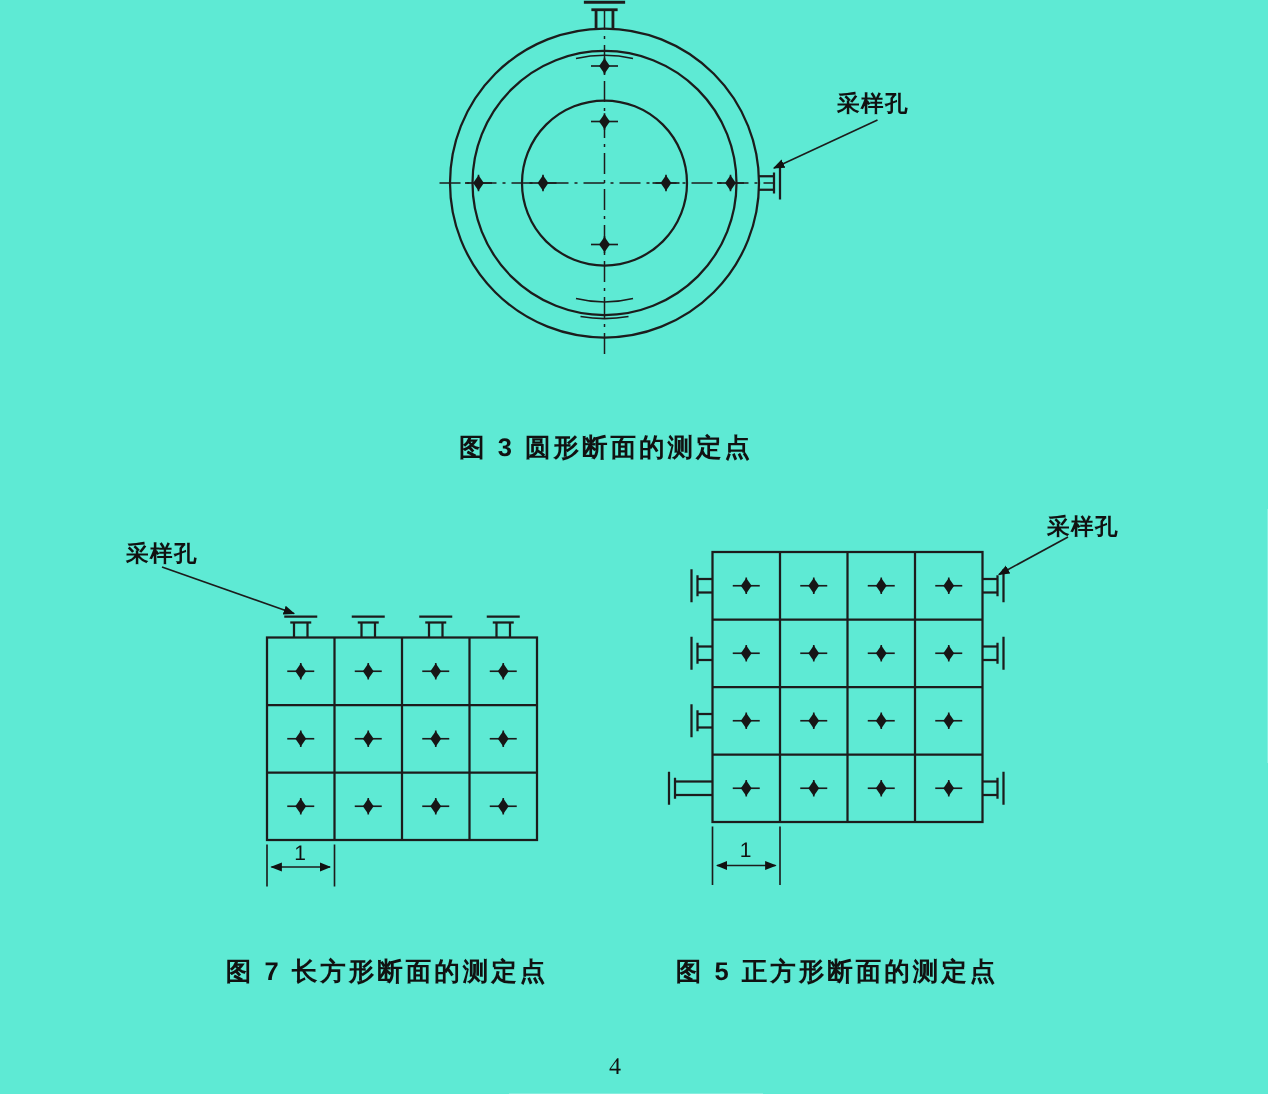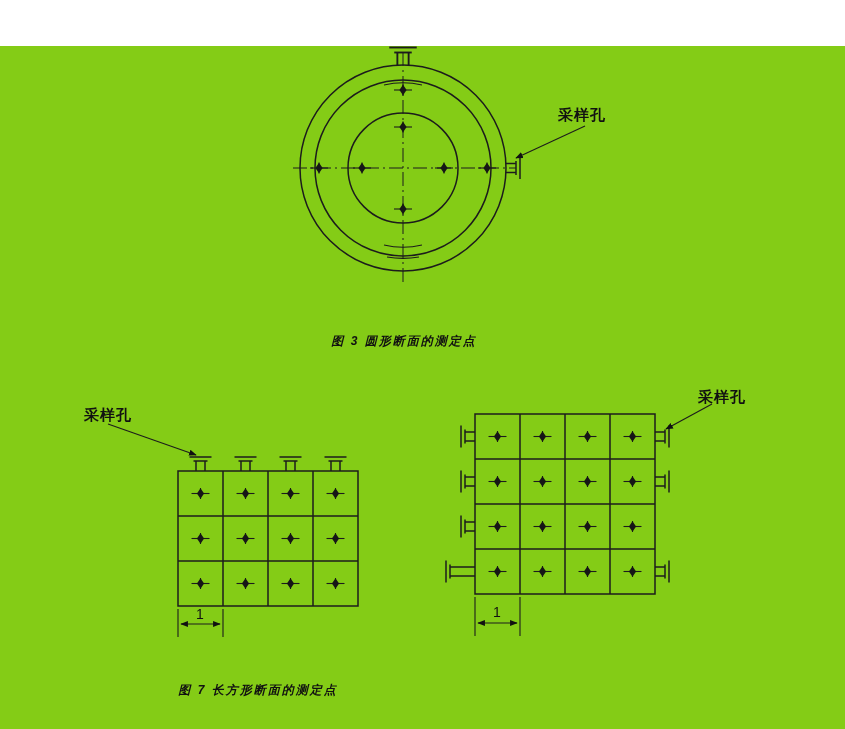--- a/index.html
+++ b/index.html
@@ -1,29 +1,29 @@
 <!DOCTYPE html>
 <html><head>
 <meta charset="utf-8">
 <style>
   html,body{margin:0;padding:0;}
   body{
     width:845px;height:729px;position:relative;background:#ffffff;
     font-family:"Liberation Sans", sans-serif;color:#161616;overflow:hidden;
   }
-  .page{position:absolute;inset:0;background:#84cc16;margin-top:46px;}
+  .page{position:absolute;inset:0;background:#5eead4;}
   svg.diagram-layer{position:absolute;left:0;top:0;}
   .ln{stroke:#1c1c1c;stroke-width:1.5;fill:none;stroke-linecap:butt;}
   .thin{stroke:#1c1c1c;stroke-width:1.1;fill:none;}
   .dashdot{stroke:#1c1c1c;stroke-width:1;fill:none;stroke-dasharray:14 4 2 4;}
   .svglabel{font-family:"Liberation Sans", sans-serif;font-weight:bold;font-size:15px;fill:#111;letter-spacing:1px;}
   .dimlabel{font-family:"Liberation Sans", sans-serif;font-size:14px;fill:#111;text-anchor:middle;}
   .caption{
-    position:absolute;text-align:center;font-weight:bold;font-size:12px;
-    letter-spacing:2px;color:#111;white-space:nowrap;font-style:italic;
+    position:absolute;text-align:center;font-weight:bold;font-size:17px;
+    letter-spacing:2px;color:#111;white-space:nowrap;
   }
   .page-number{
     position:absolute;left:380px;top:703px;width:60px;text-align:center;
     font-family:"Liberation Serif", serif;font-size:16px;color:#111;
   }
 </style>
 </head>
 <body>
 
 <div class="page">
@@ -151,15 +151,16 @@
 
       <line x1="475" y1="551" x2="475" y2="590" class="thin"></line>
       <line x1="520" y1="551" x2="520" y2="590" class="thin"></line>
       <line x1="478" y1="577" x2="517" y2="577" class="thin" marker-start="url(#arrow)" marker-end="url(#arrow)"></line>
       <text x="497" y="571" class="dimlabel">1</text>
     </g>
   </svg>
 
   <div class="caption" style="left:254px;top:287px;width:300px;">图 3 圆形断面的测定点</div>
   <div class="caption" style="left:108px;top:636px;width:300px;">图 7 长方形断面的测定点</div>
+  <div class="caption" style="left:408px;top:636px;width:300px;">图 5 正方形断面的测定点</div>
 
   <div class="page-number">4</div>
 </div>
 
 </body></html>

